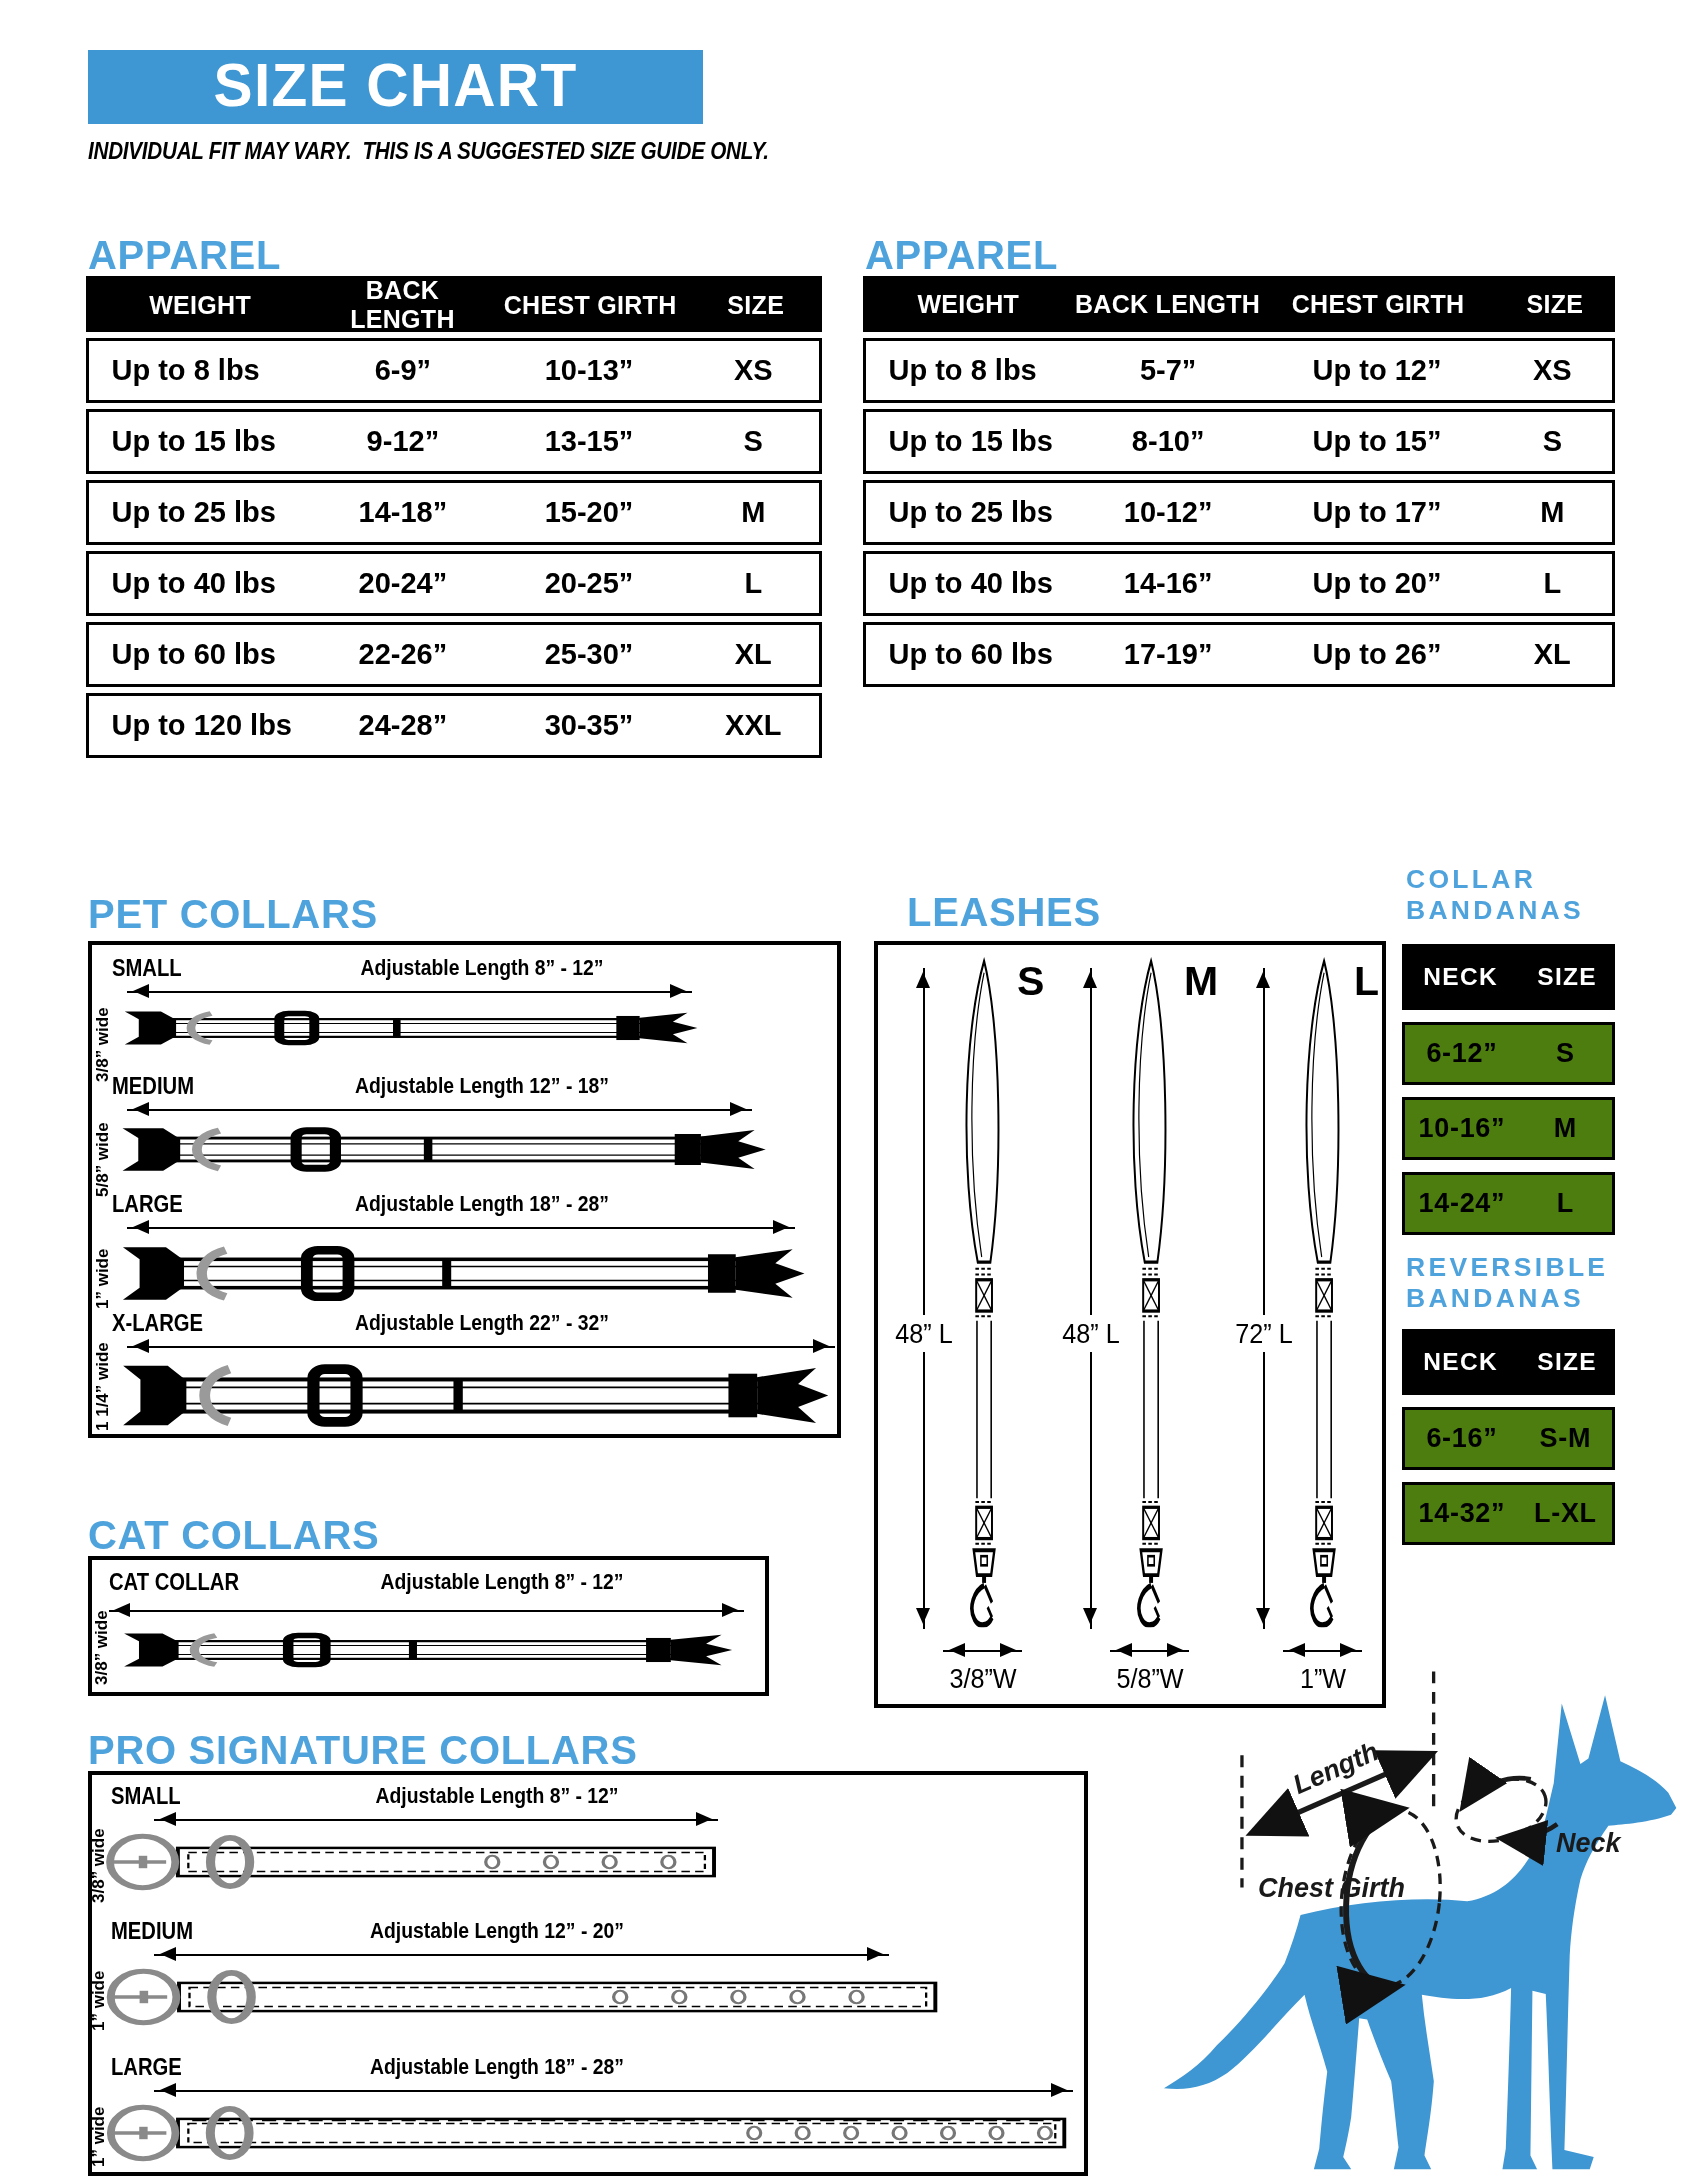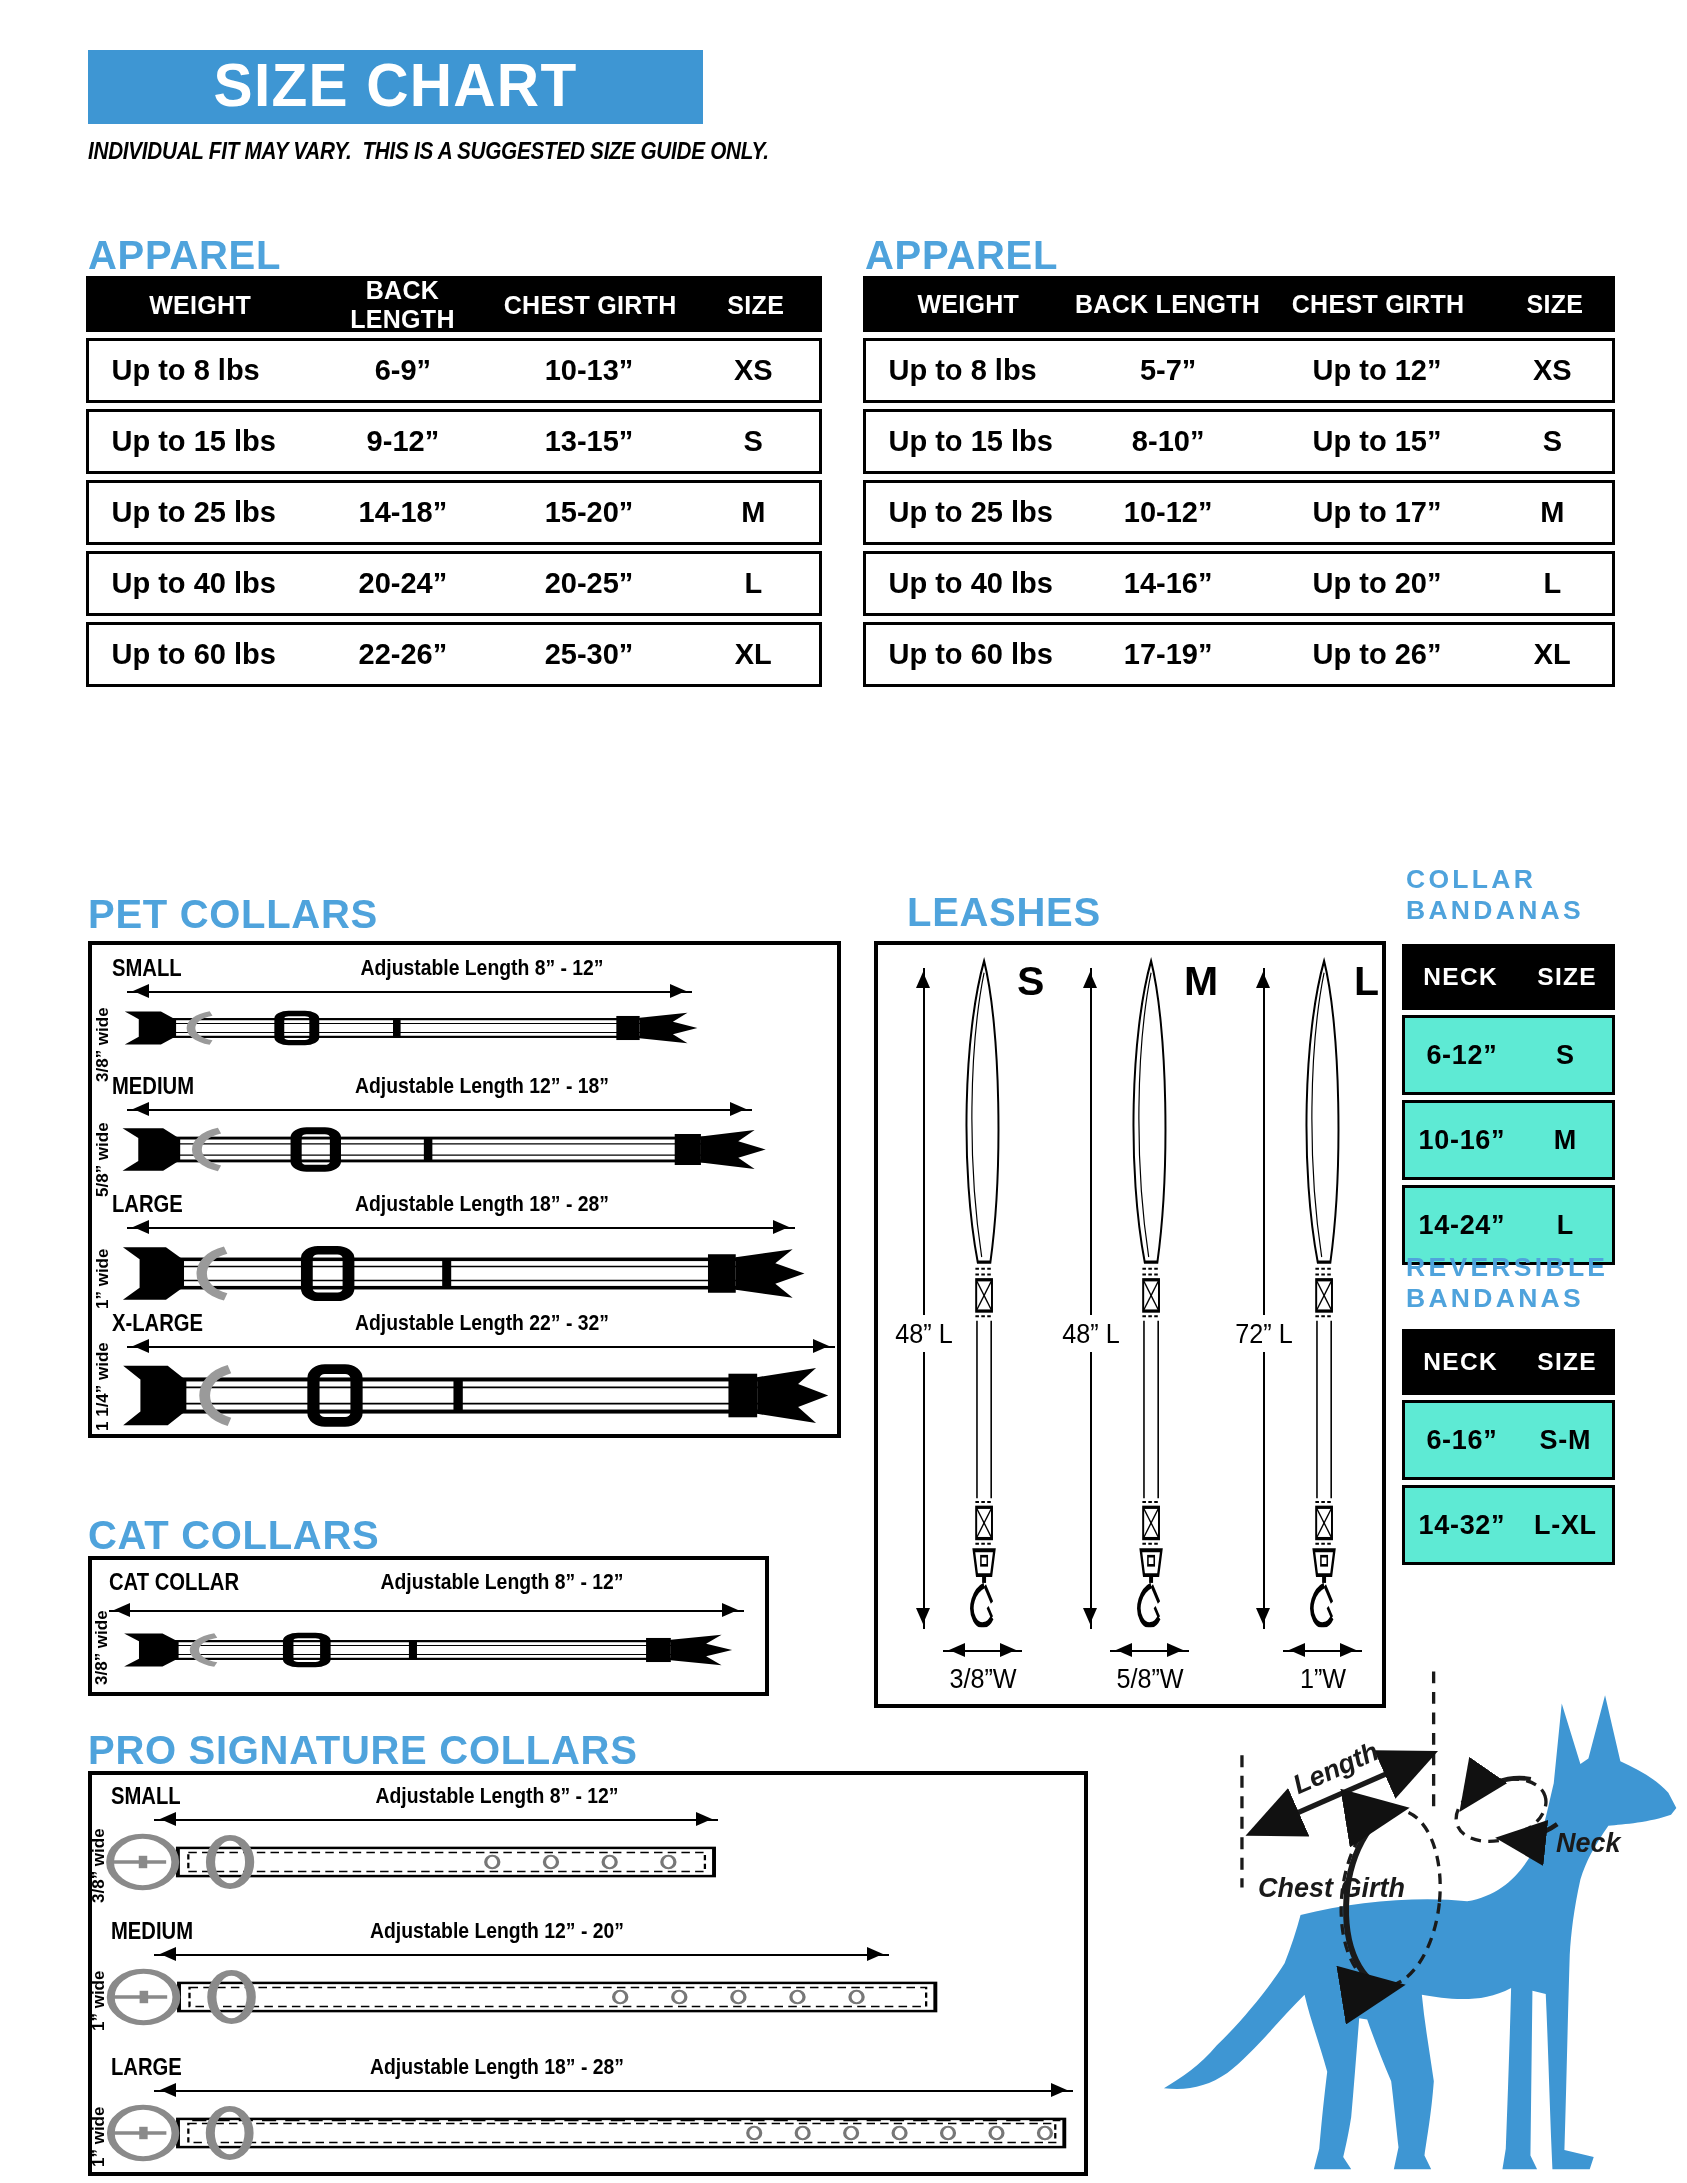--- a/index.html
+++ b/index.html
@@ -29,22 +29,22 @@
   .sztable .trow span{text-align:center;font-size:29px;font-weight:700;}
   .sztable .trow span:first-child{text-align:left;padding-left:22.5px;}
   .cols-apparel{grid-template-columns:31% 24% 27% 18%;}
   .cols-onesies{grid-template-columns:28% 25% 31% 16%;}
 
   
   .bandtable{width:213px;}
   .bandtable .thead{background:#000;color:#fff;display:grid;grid-template-columns:55% 45%;
                     align-items:center;height:66px;}
   .bandtable .thead span{text-align:center;font-size:24.5px;font-weight:700;letter-spacing:1.3px;}
-  .bandtable .trow{display:grid;grid-template-columns:55% 45%;align-items:center;height:80px;
-                   margin-top:5px;border:3.3px solid #000;background:#5eead4;box-sizing:border-box;}
+  .bandtable .trow{display:grid;grid-template-columns:55% 45%;align-items:center;height:63px;
+                   margin-top:12px;border:3.3px solid #000;background:#4d7c0f;box-sizing:border-box;}
   .bandtable .trow span{text-align:center;font-size:27px;font-weight:700;letter-spacing:0.7px;}
 
   
   .obox{border:4px solid #000;background:#fff;box-sizing:border-box;}
 
   .dlabel{font-size:23px;font-weight:700;transform:scaleX(.88);transform-origin:0 50%;white-space:nowrap;}
   .adj{font-size:22px;font-weight:700;white-space:nowrap;transform:translateX(-50%) scaleX(.88);}
   .rot{font-size:17px;font-weight:700;writing-mode:vertical-rl;transform:rotate(180deg);
        text-align:center;white-space:nowrap;}
 
@@ -193,20 +193,26 @@
         <span>20-24”</span>
         <span>20-25”</span>
         <span>L</span>
     </div>
     <div class="trow cols-apparel">
       <span>Up to 60 lbs</span>
         <span>22-26”</span>
         <span>25-30”</span>
         <span>XL</span>
     </div>
+    <div class="trow cols-apparel">
+      <span>Up to 120 lbs</span>
+        <span>24-28”</span>
+        <span>30-35”</span>
+        <span>XXL</span>
+    </div>
   </div>
 
   <div class="abs sec-h" style="left:865px;top:233px;">APPAREL</div>
   <div class="abs sztable" style="left:863px;top:276px;width:752px;">
     <div class="thead cols-onesies">
       <span>WEIGHT</span>
       <span>BACK LENGTH</span>
       <span>CHEST GIRTH</span>
       <span>SIZE</span>
     </div>

